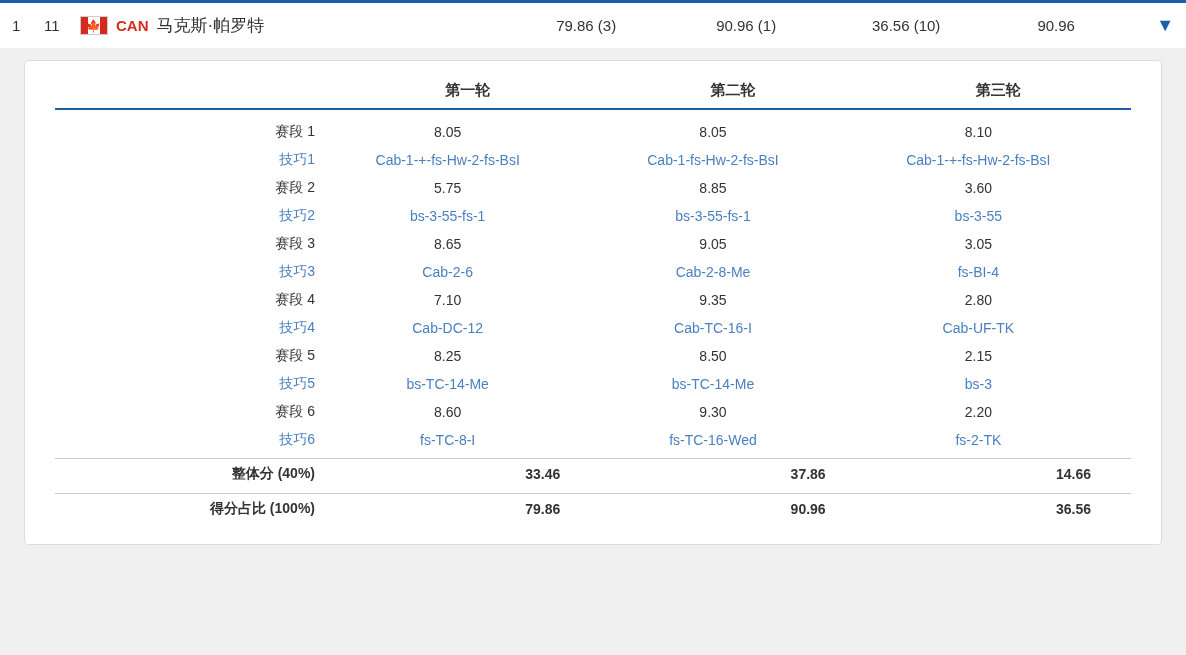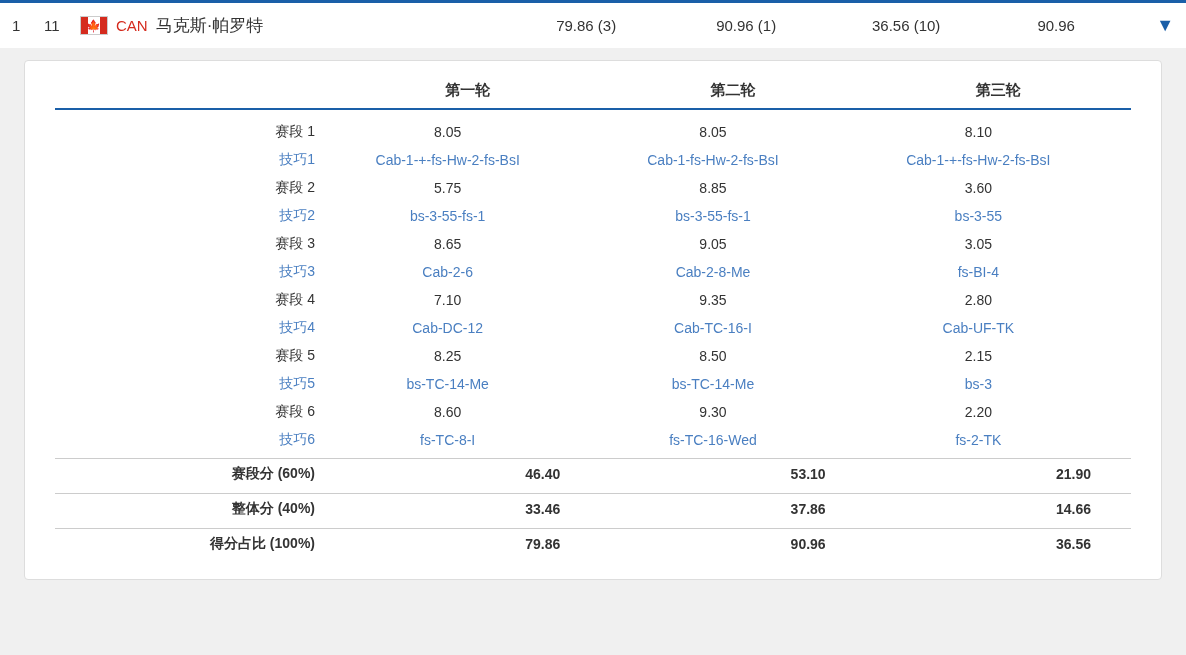--- a/index.html
+++ b/index.html
@@ -58,21 +58,21 @@
       width: 28%;
       background: #d52b1e;
     }
     .flag-canada .maple {
       color: #d52b1e;
       font-size: 12px;
       z-index: 1;
     }
     .header-country {
       color: #d52b1e;
-      font-weight: normal;
+      font-weight: bold;
       font-size: 15px;
       flex-shrink: 0;
     }
     .header-name {
       color: #333;
       font-size: 17px;
       flex: 1;
     }
     .header-scores {
       display: flex;
@@ -280,26 +280,20 @@
       <div class="data-row">
     <div class="row-label skill-label">技巧6</div>
     <div class="row-value skill-value">fs-TC-8-I</div>
     <div class="row-value skill-value">fs-TC-16-Wed</div>
     <div class="row-value skill-value">fs-2-TK</div>
   </div>
     </div>
 
   <div id="summary-rows-container">
       <div class="summary-row">
-    <div class="summary-label">赛段分 (60%)</div>
-    <div class="summary-value">46.40</div>
-    <div class="summary-value">53.10</div>
-    <div class="summary-value">21.90</div>
-  </div>
-      <div class="summary-row">
     <div class="summary-label">整体分 (40%)</div>
     <div class="summary-value">33.46</div>
     <div class="summary-value">37.86</div>
     <div class="summary-value">14.66</div>
   </div>
       <div class="summary-row">
     <div class="summary-label">得分占比 (100%)</div>
     <div class="summary-value">79.86</div>
     <div class="summary-value">90.96</div>
     <div class="summary-value">36.56</div>

